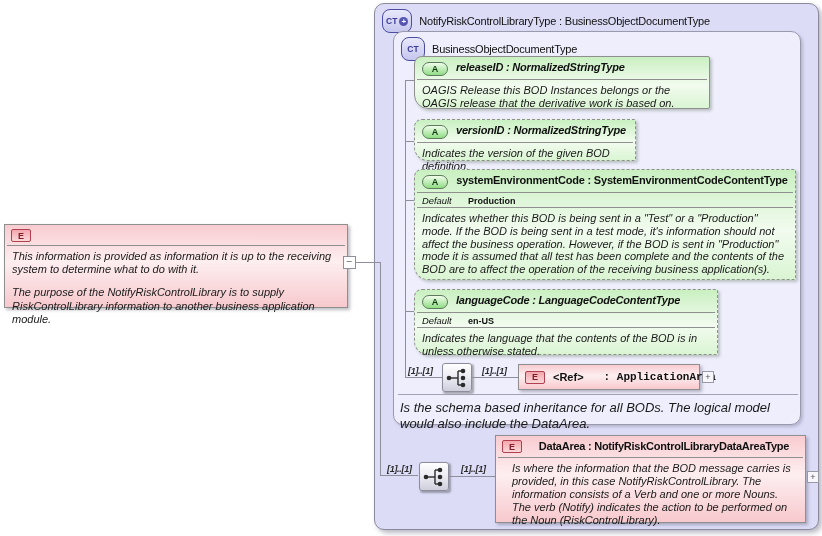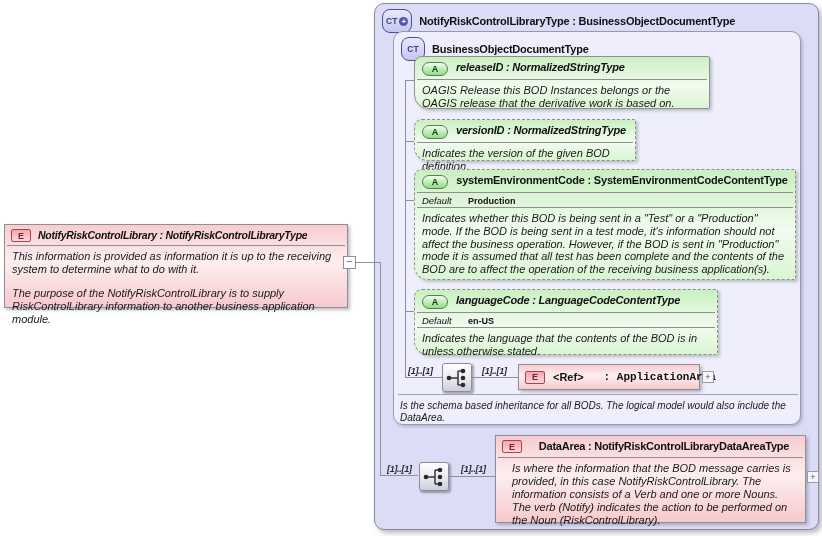--- a/index.html
+++ b/index.html
@@ -16,21 +16,21 @@
            color:#555;font-size:9px;line-height:10px;text-align:center;}
   .card{position:absolute;font-size:9px;font-weight:bold;font-style:italic;color:#2a2a2a;letter-spacing:-0.3px;}
 
   
   .container{position:absolute;border-radius:10px;}
   .outer{left:374px;top:3px;width:445px;height:527px;background:#dcdcf7;
          border:1px solid #8a8a9c;box-shadow:3px 3px 5px rgba(100,100,125,.45);}
   .inner{left:18px;top:27px;width:408px;height:394px;background:#eeeefc;
          border:1px solid #9a9aac;box-shadow:2px 2px 3px rgba(100,100,125,.3);}
   .container-header{display:flex;align-items:center;gap:7px;padding:5px 7px;}
-  .container-title{font-size:11px;font-weight:bold;color:#101010;letter-spacing:-0.2px;white-space:nowrap;overflow:hidden;}
+  .container-title{font-size:11px;font-weight:normal;color:#101010;letter-spacing:-0.2px;white-space:nowrap;overflow:hidden;}
 
   
   .badge-ct{display:inline-flex;align-items:center;justify-content:center;gap:2px;min-width:24px;height:24px;
             padding:0 3px;border:1.5px solid #4c4ca2;border-radius:8px;flex:0 0 auto;
             background:linear-gradient(180deg,#e8e8fb,#c6c6ee);color:#3a3a98;font-size:8.5px;font-weight:bold;}
   .plusdot{display:inline-flex;align-items:center;justify-content:center;width:9px;height:9px;border-radius:50%;
            background:#5656b2;color:#ffffff;font-size:8px;line-height:9px;font-weight:bold;}
   .badge-e{display:inline-flex;align-items:center;justify-content:center;width:20px;height:13px;flex:0 0 auto;
            border:1px solid #b04050;border-radius:2px;background:linear-gradient(180deg,#f3a7ad,#fad8da);
            color:#801f2a;font-size:9px;font-weight:bold;}
@@ -43,21 +43,21 @@
   .pink{background:linear-gradient(180deg,#f8ccd0 0%,#fdeef0 45%,#f7c9cd 100%);}
   .node-header{display:flex;align-items:center;gap:7px;padding:4px 6px 3px;}
   .node-header.tall{align-items:flex-start;}
   .node-title{font-size:10.5px;font-weight:bold;letter-spacing:-0.25px;color:#101010;line-height:1.25;}
   .nowrap{white-space:nowrap;overflow:hidden;font-style:italic;}
   .wrap-center{flex:1;text-align:center;overflow-wrap:anywhere;font-size:11px;}
   .sep{border-top:1px solid #8f8f8f;margin:0 2px;}
   .desc{padding:4px 7px;font-size:11px;font-style:italic;color:#191919;line-height:1.2;}
   .desc p{margin:0 0 10px;}
   .desc p:last-child{margin:0;}
-  .note{position:absolute;font-size:10px;font-style:italic;color:#191919;line-height:1.2;}
+  .note{position:absolute;font-size:13px;font-style:italic;color:#191919;line-height:1.2;}
 
   
   .attr-box{position:absolute;border:1px solid #8f8f8f;border-radius:8px 2px 2px 14px;
             background:linear-gradient(180deg,#c9f0c1 0%,#f2fbef 55%,#daf5d3 100%);
             box-shadow:2px 2px 3px rgba(90,110,90,.35);}
   .attr-box.dashed{border-style:dashed;}
   .attr-header{display:flex;align-items:flex-start;gap:8px;padding:4px 7px 3px;}
   .attr-title{font-size:11px;font-weight:bold;color:#101010;letter-spacing:-0.2px;line-height:1.25;}
   .default-row{display:flex;align-items:baseline;padding:2px 7px 1px;font-size:9.4px;}
   .def-label{font-style:italic;width:46px;color:#101010;flex:0 0 auto;}
@@ -74,21 +74,20 @@
   .elem-type{margin-left:12px;font-family:Liberation Mono, monospace;}
 </style>
 </head>
 <body>
 
 <div class="stage">
 
   <div class="node pink" style="left:4px;top:224px;width:344px;height:84px;">
     <div class="node-header">
       <span class="badge-e">E</span>
-      <span class="node-title nowrap">NotifyRiskControlLibrary : NotifyRiskControlLibraryType</span>
     </div>
     <div class="sep"></div>
     <div class="desc">
       <p>This information is provided as information it is up to the receiving system to determine what to do with it.</p>
       <p>The purpose of the NotifyRiskControlLibrary is to supply RiskControlLibrary information to another business application module.</p>
     </div>
   </div>
 
   <div class="container outer">
     <div class="container-header">

